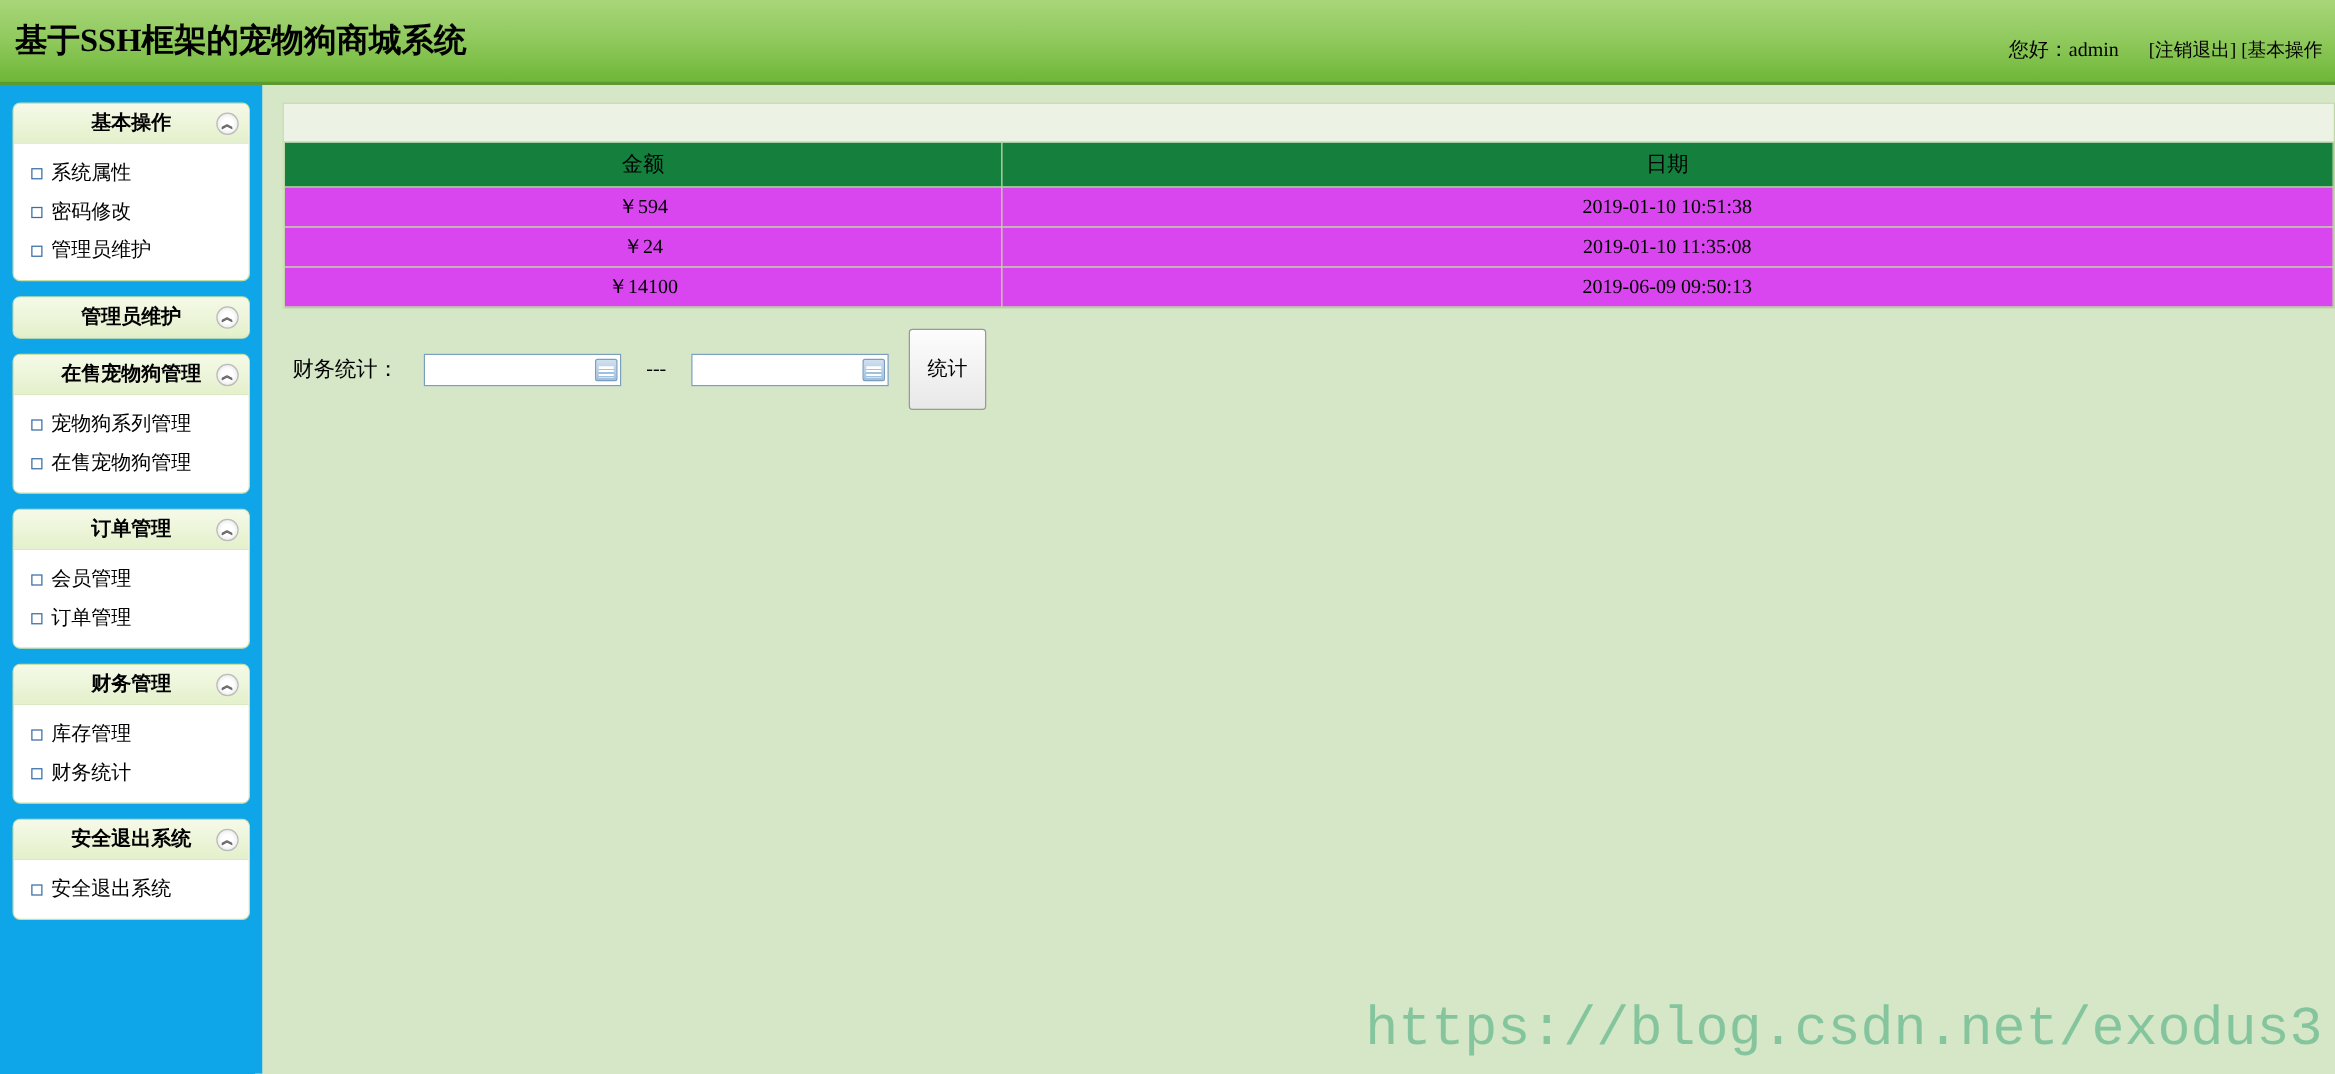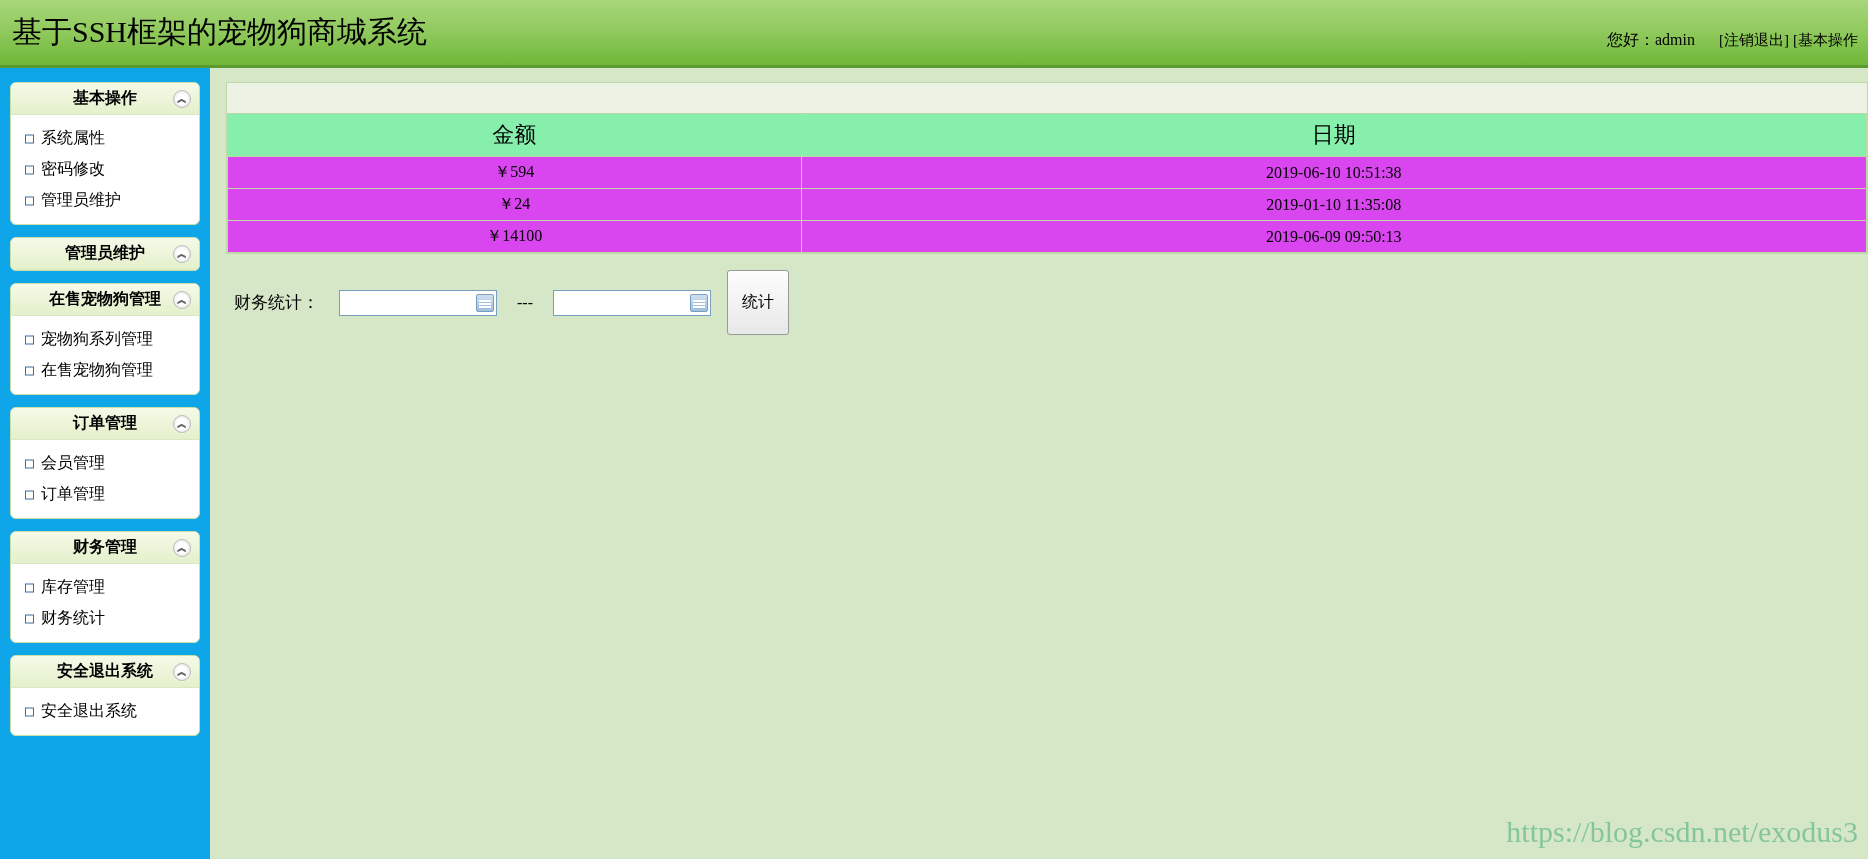--- a/index.html
+++ b/index.html
@@ -7,21 +7,21 @@
 
 .header {
   background: linear-gradient(to bottom, #a8d67a 0%, #8fc95c 50%, #6fb738 100%);
   border-bottom: 3px solid #5a9a2e;
   height: 68px;
   display: flex;
   align-items: center;
   padding: 0 12px;
   position: relative;
 }
-.header-title { font-size: 30px; font-weight: normal; font-family: "SimSun", serif; color: #000; }
+.header-title { font-size: 26px; font-weight: bold; font-family: "SimSun", serif; color: #000; }
 .header-right { position: absolute; right: 10px; top: 30px; font-size: 16px; }
 .header-right .greeting { font-weight: normal; margin-right: 20px; }
 .header-right .link { font-size: 15px; cursor: pointer; }
 
 .container { display: flex; height: calc(859px - 68px); }
 
 .sidebar {
   width: 210px;
   background: #0ea5e9;
   padding: 14px 10px 10px 10px;
@@ -90,25 +90,25 @@
   border: 1px solid #c0d8a8;
   width: 100%;
 }
 .data-table {
   width: 100%;
   border-collapse: collapse;
   background: #fff;
   margin-top: 30px;
 }
 .data-table th {
-  background: #86efac;
+  background: #15803d;
   border: 1px solid #c0d8a8;
   padding: 6px;
   font-weight: normal;
-  font-size: 22px;
+  font-size: 17px;
 }
 .data-table td {
   border: 1px solid #c0d8a8;
   padding: 5px;
   text-align: center;
   background: #d946ef;
   font-size: 16px;
 }
 
 .filter-row {
@@ -153,23 +153,23 @@
   border-radius: 3px;
   cursor: pointer;
   font-size: 16px;
   font-family: inherit;
 }
 
 .watermark {
   position: absolute;
   right: 10px;
   bottom: 10px;
-  font-size: 30px;
+  font-size: 44px;
   color: rgba(80, 175, 130, 0.6);
-  font-family: Liberation Serif, serif;
+  font-family: Liberation Mono, monospace;
   pointer-events: none;
 }
 </style>
 </head>
 <body>
 
 <div class="header">
   <div class="header-title">基于SSH框架的宠物狗商城系统</div>
   <div class="header-right">
     <span class="greeting">
@@ -227,21 +227,21 @@
       <table class="data-table">
         <thead>
           <tr>
             <th style="width:35%">金额</th>
             <th>日期</th>
           </tr>
         </thead>
         <tbody id="tbody">
             <tr>
               <td>￥594</td>
-              <td>2019-06-10 10:51:38</td>
+              <td>2019-01-10 10:51:38</td>
             </tr>
             <tr>
               <td>￥24</td>
               <td>2019-01-10 11:35:08</td>
             </tr>
             <tr>
               <td>￥14100</td>
               <td>2019-06-09 09:50:13</td>
             </tr>
           </tbody>

